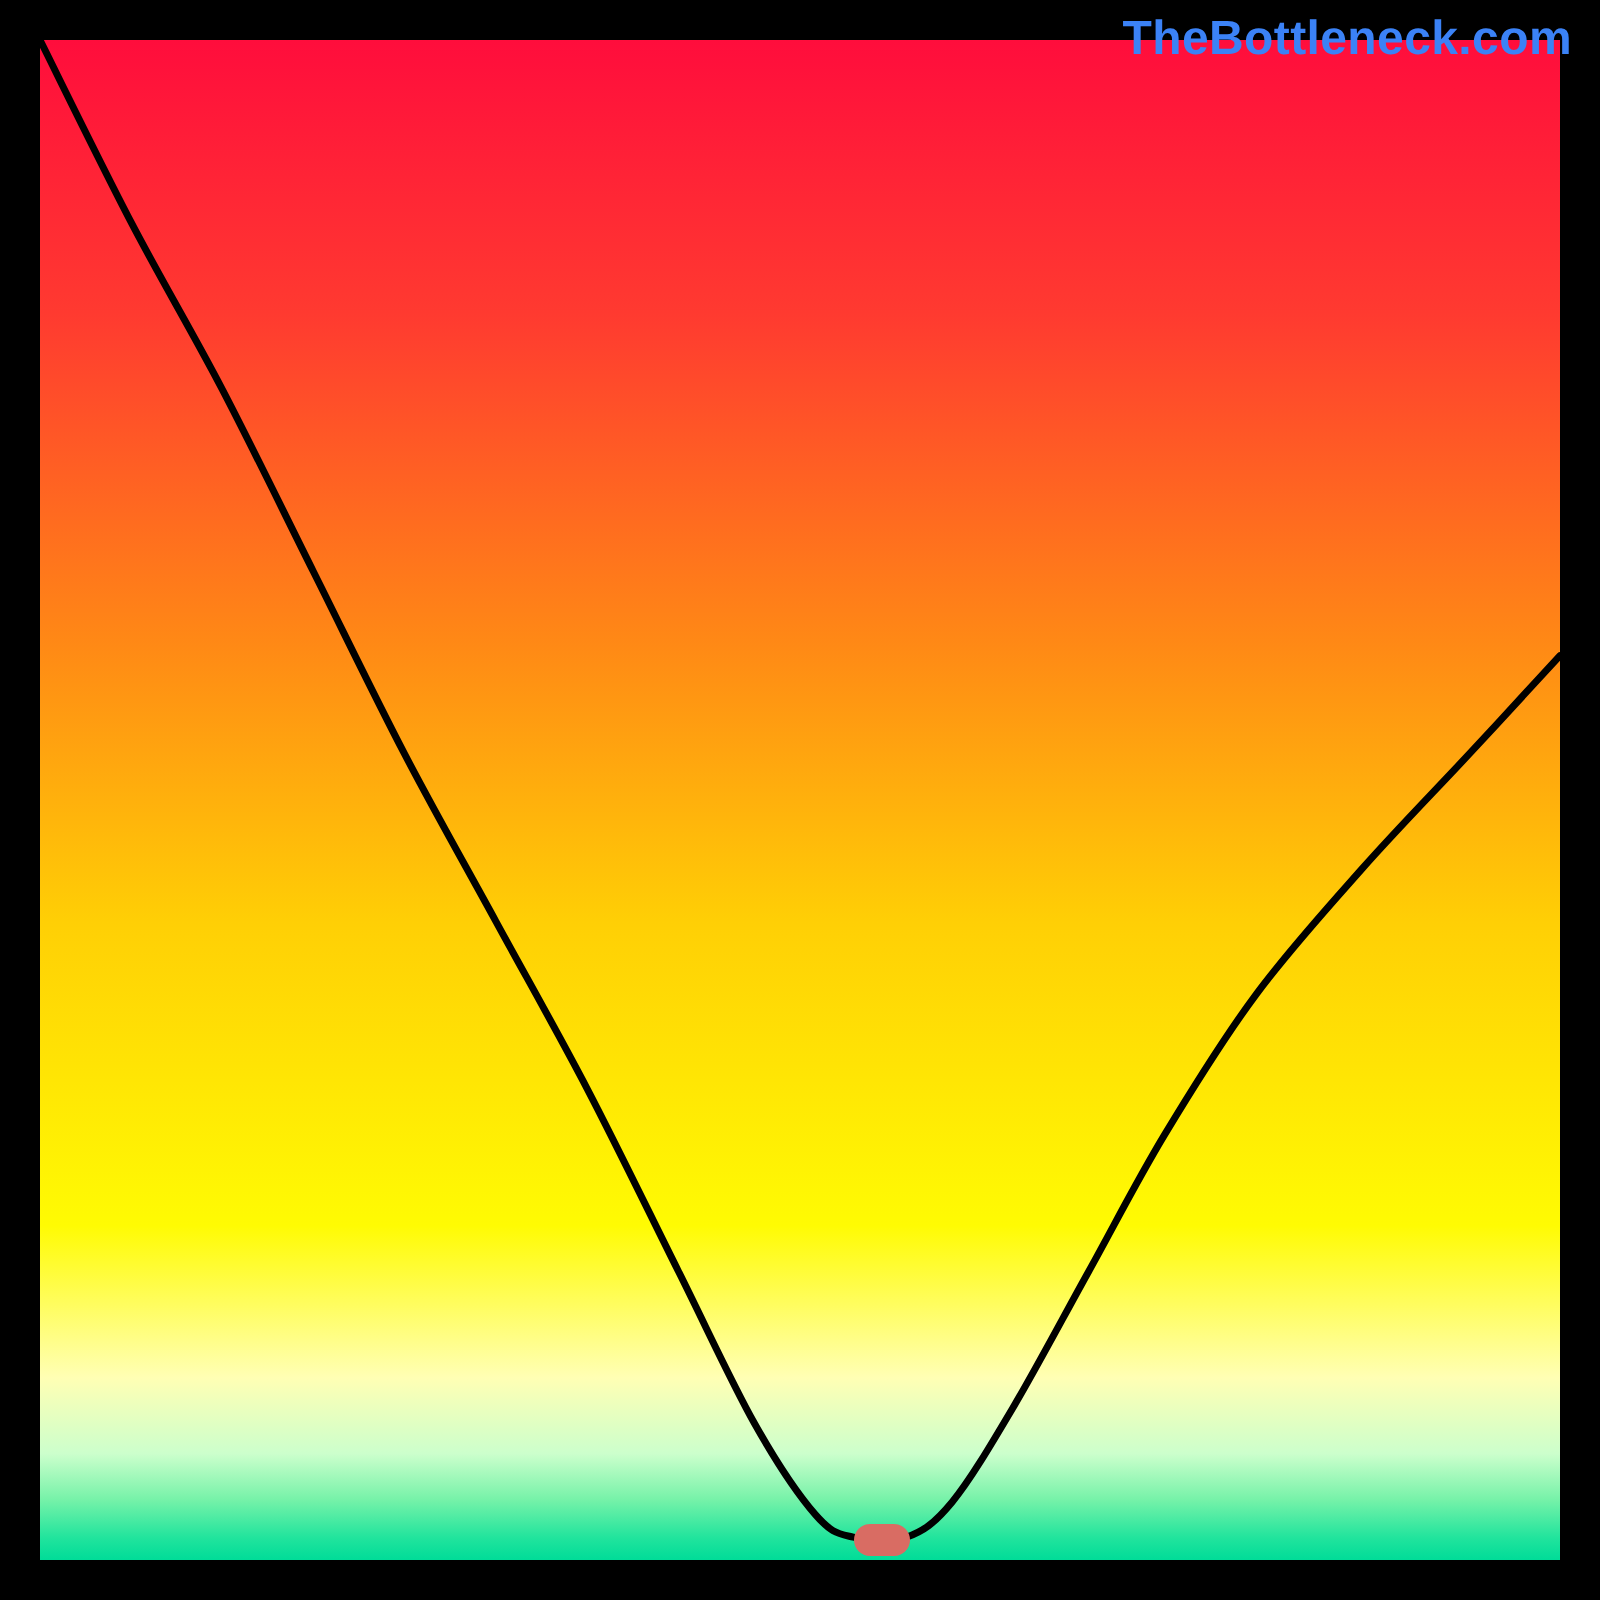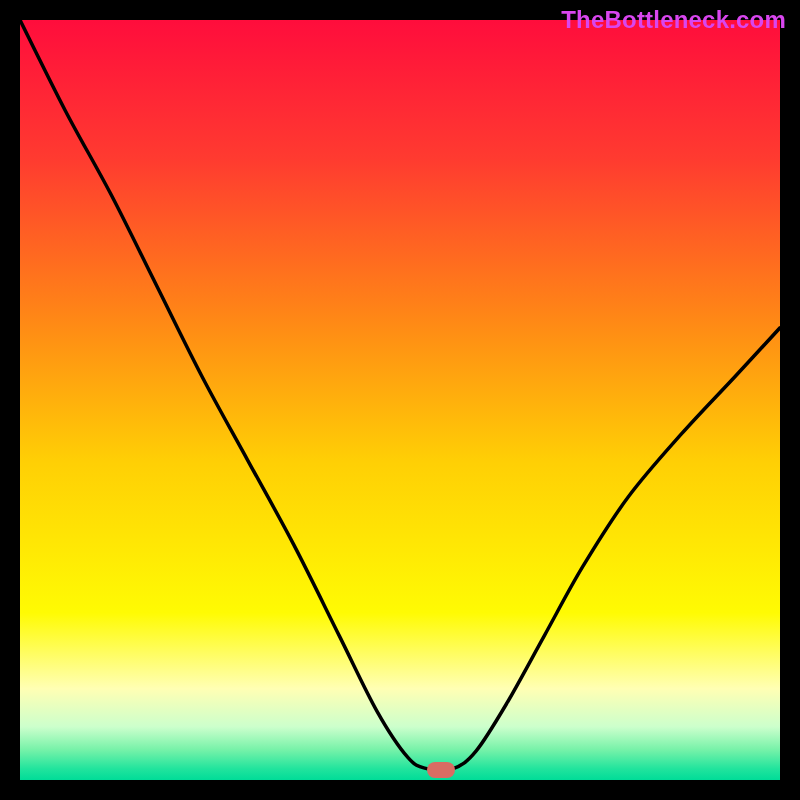--- a/index.html
+++ b/index.html
@@ -14,21 +14,21 @@
   .outer {
     position: relative;
     width: 800px;
     height: 800px;
     background: #000;
   }
   .watermark {
     position: absolute;
     top: 6px;
     right: 14px;
-    color: #d946ef;
+    color: #3b82f6;
     font-size: 24px;
     font-weight: 600;
     letter-spacing: 0.2px;
     z-index: 5;
     user-select: none;
   }
   .plot-area {
     position: absolute;
     left: 20px;
     top: 20px;

